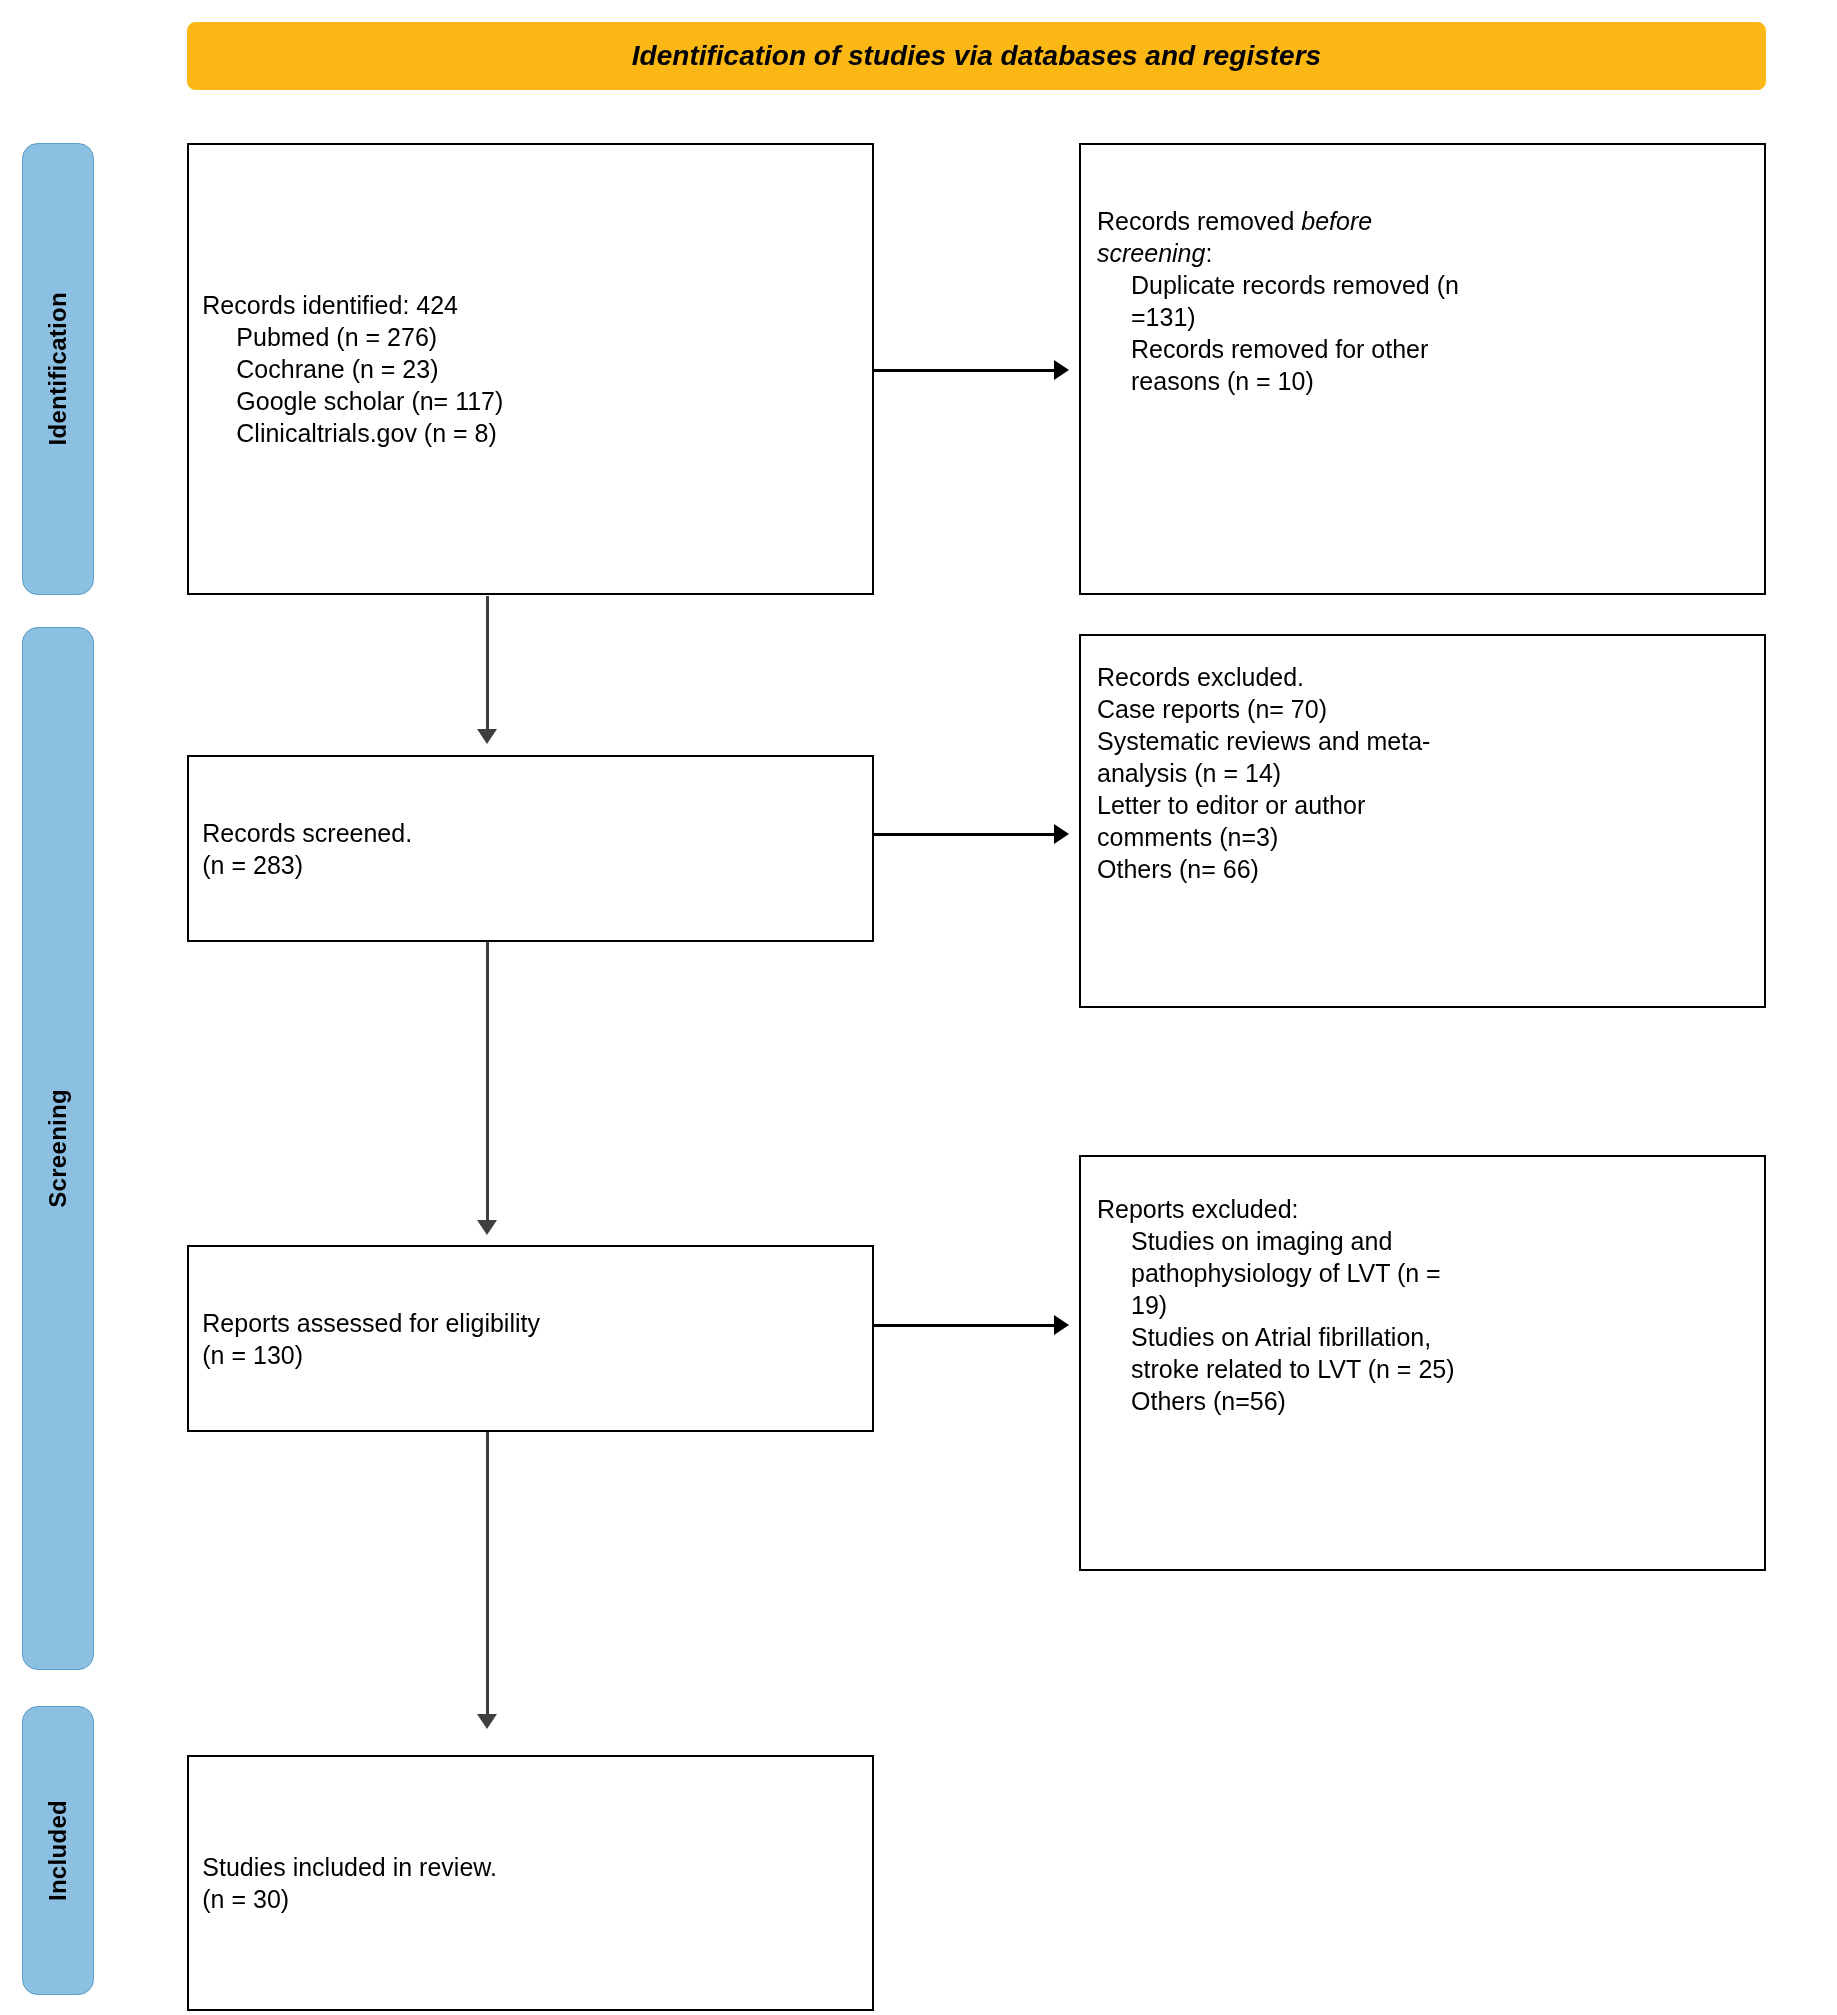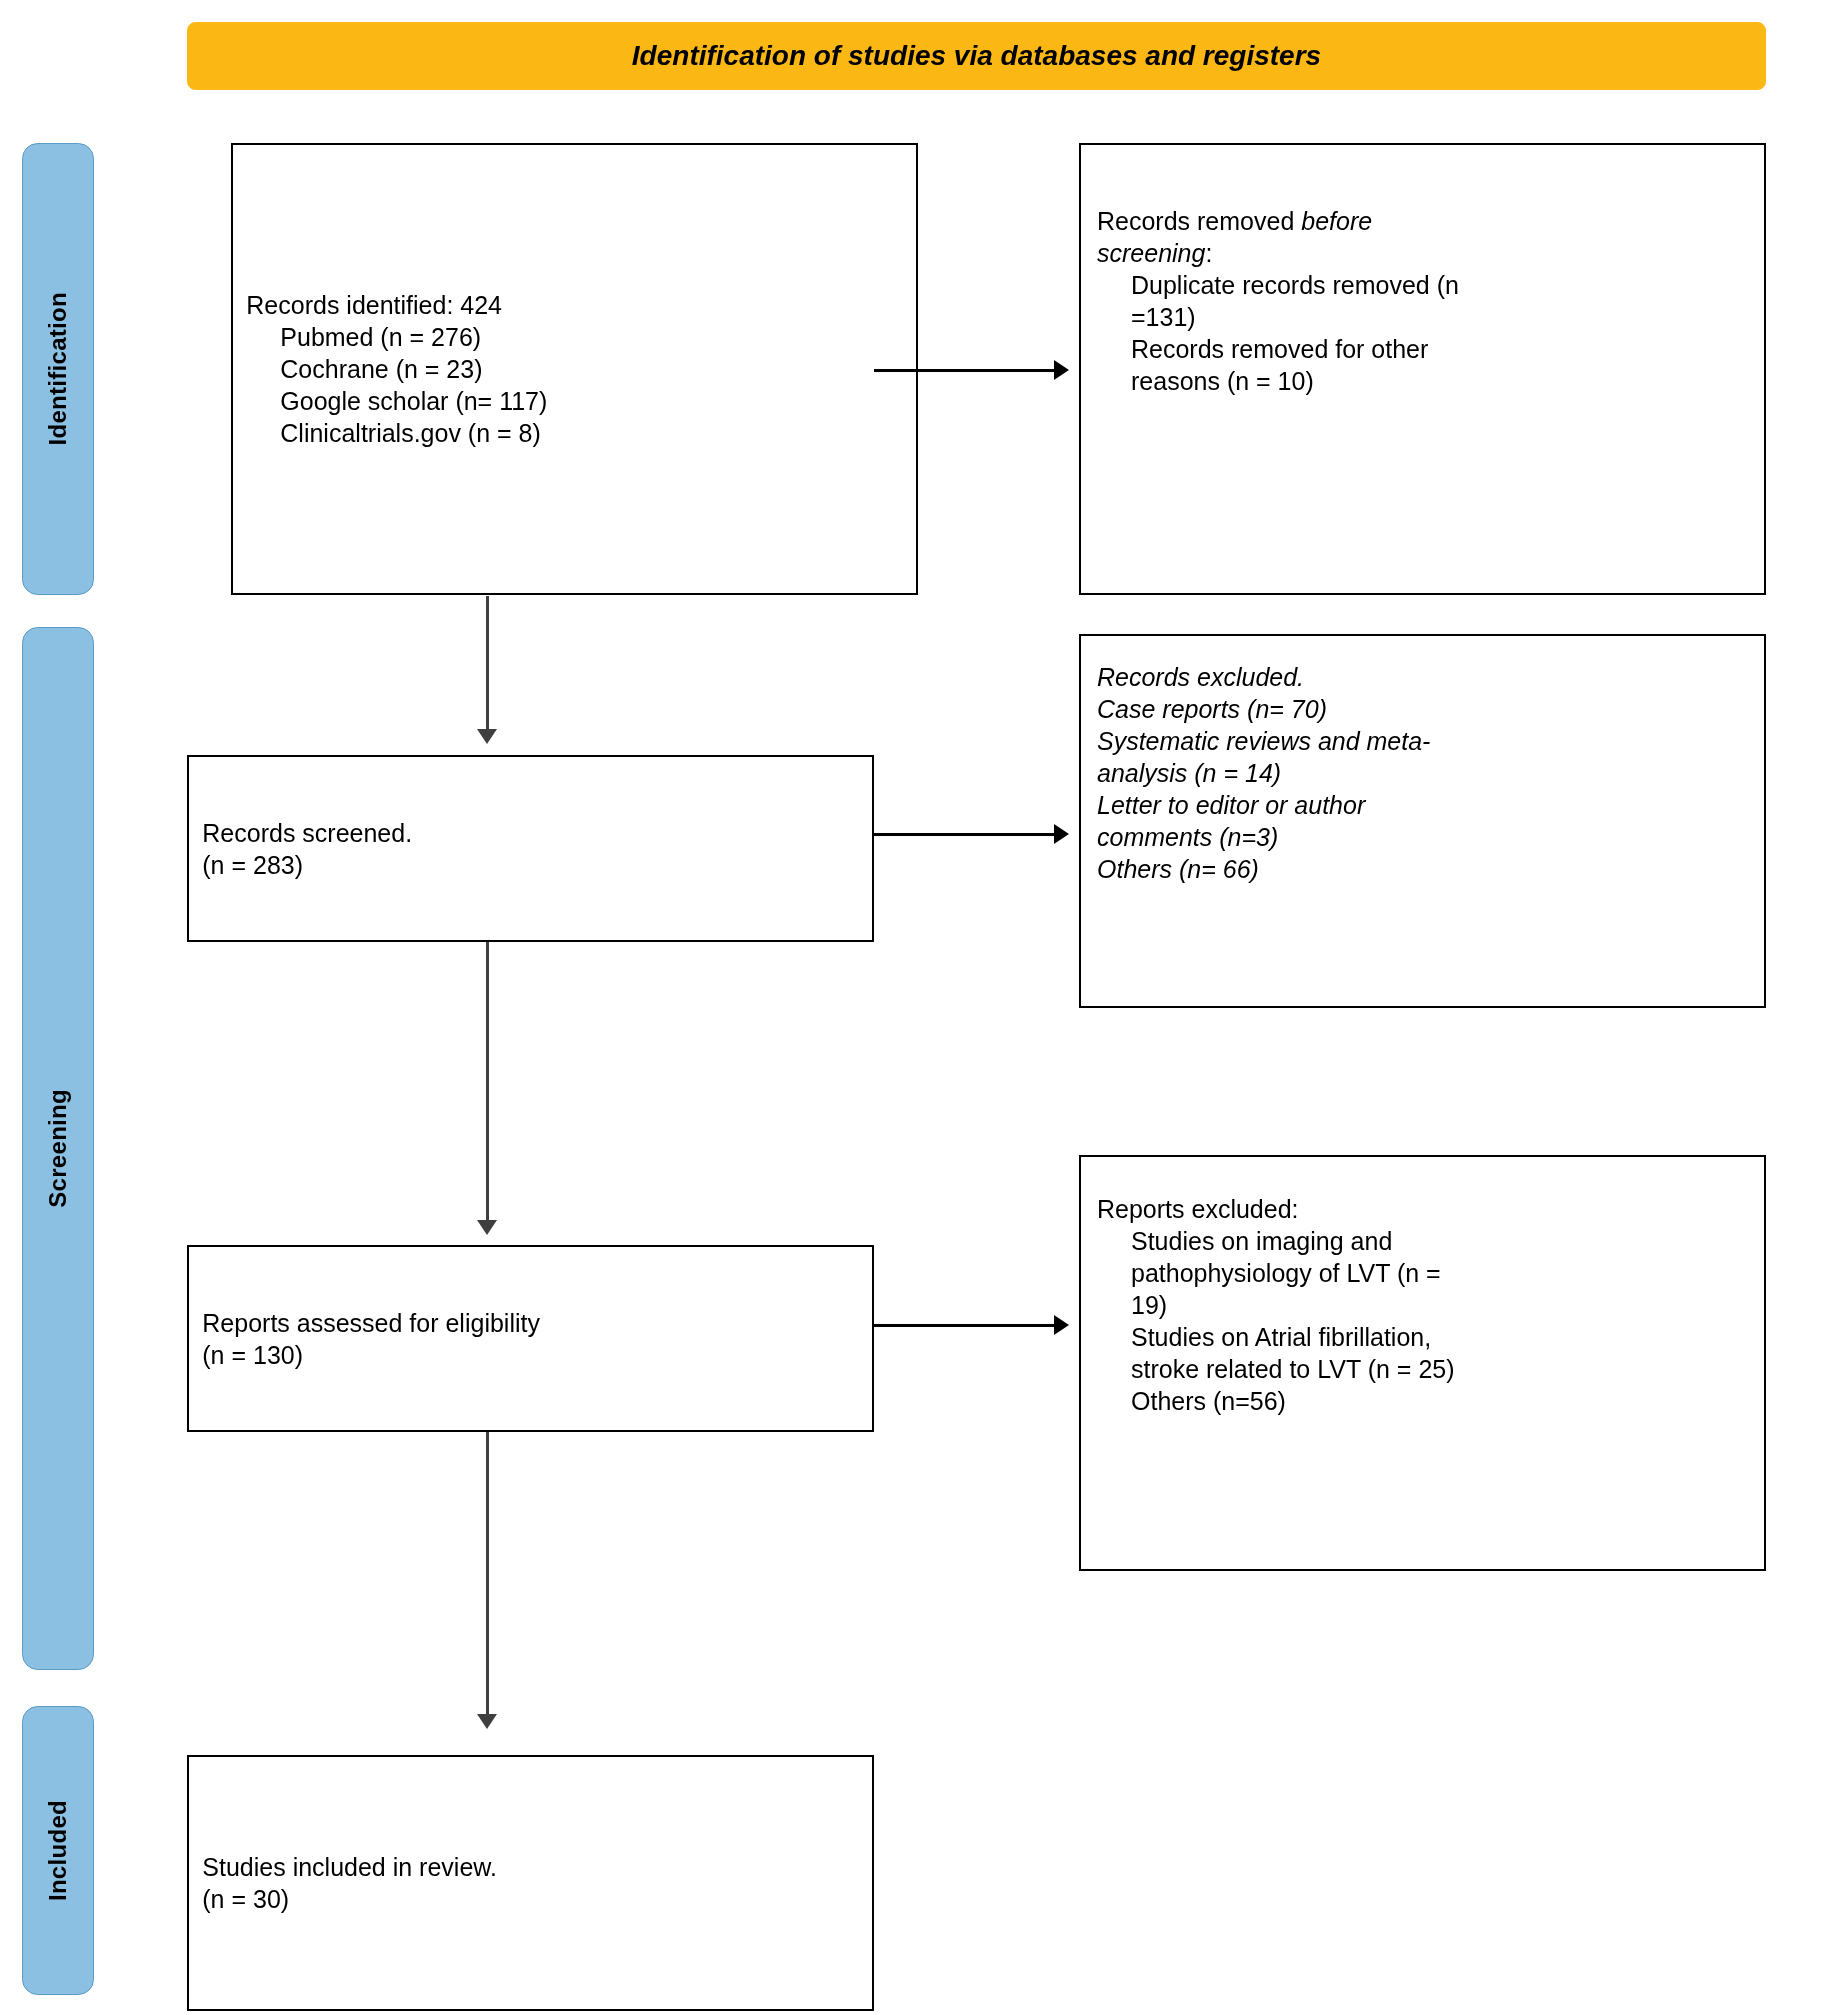--- a/index.html
+++ b/index.html
@@ -130,21 +130,21 @@
   <div class="stage" style="left:22px; top:143px; width:72px; height:452px;">
     <span>Identification</span>
   </div>
   <div class="stage" style="left:22px; top:627px; width:72px; height:1043px;">
     <span>Screening</span>
   </div>
   <div class="stage" style="left:22px; top:1706px; width:72px; height:289px;">
     <span>Included</span>
   </div>
 
-  <div class="box" style="left:187px; top:143px; width:687px; height:452px;margin-left:44px;">
+  <div class="box" style="left:187px; top:143px; width:687px; height:452px;">
     <div class="inner">
       <span class="ln">Records identified: 424</span>
       <span class="ln ind">Pubmed (n = 276)</span>
       <span class="ln ind">Cochrane (n = 23)</span>
       <span class="ln ind">Google scholar (n= 117)</span>
       <span class="ln ind">Clinicaltrials.gov (n = 8)</span>
     </div>
   </div>
 
   <div class="box topalign" style="left:1079px; top:143px; width:687px; height:452px;">
@@ -165,21 +165,21 @@
   <div class="arrowdown" style="left:477px; top:729px;"></div>
 
   <div class="box" style="left:187px; top:755px; width:687px; height:187px;">
     <div class="inner">
       <span class="ln">Records screened.</span>
       <span class="ln">(n = 283)</span>
     </div>
   </div>
 
   <div class="box topalign" style="left:1079px; top:634px; width:687px; height:374px;">
-    <div class="inner" style="padding-top:25px;font-style:italic;">
+    <div class="inner" style="padding-top:25px;">
       <span class="ln">Records excluded.</span>
       <span class="ln">Case reports (n= 70)</span>
       <span class="ln">Systematic reviews and meta-</span>
       <span class="ln">analysis (n = 14)</span>
       <span class="ln">Letter to editor or author</span>
       <span class="ln">comments (n=3)</span>
       <span class="ln">Others (n= 66)</span>
     </div>
   </div>
 

